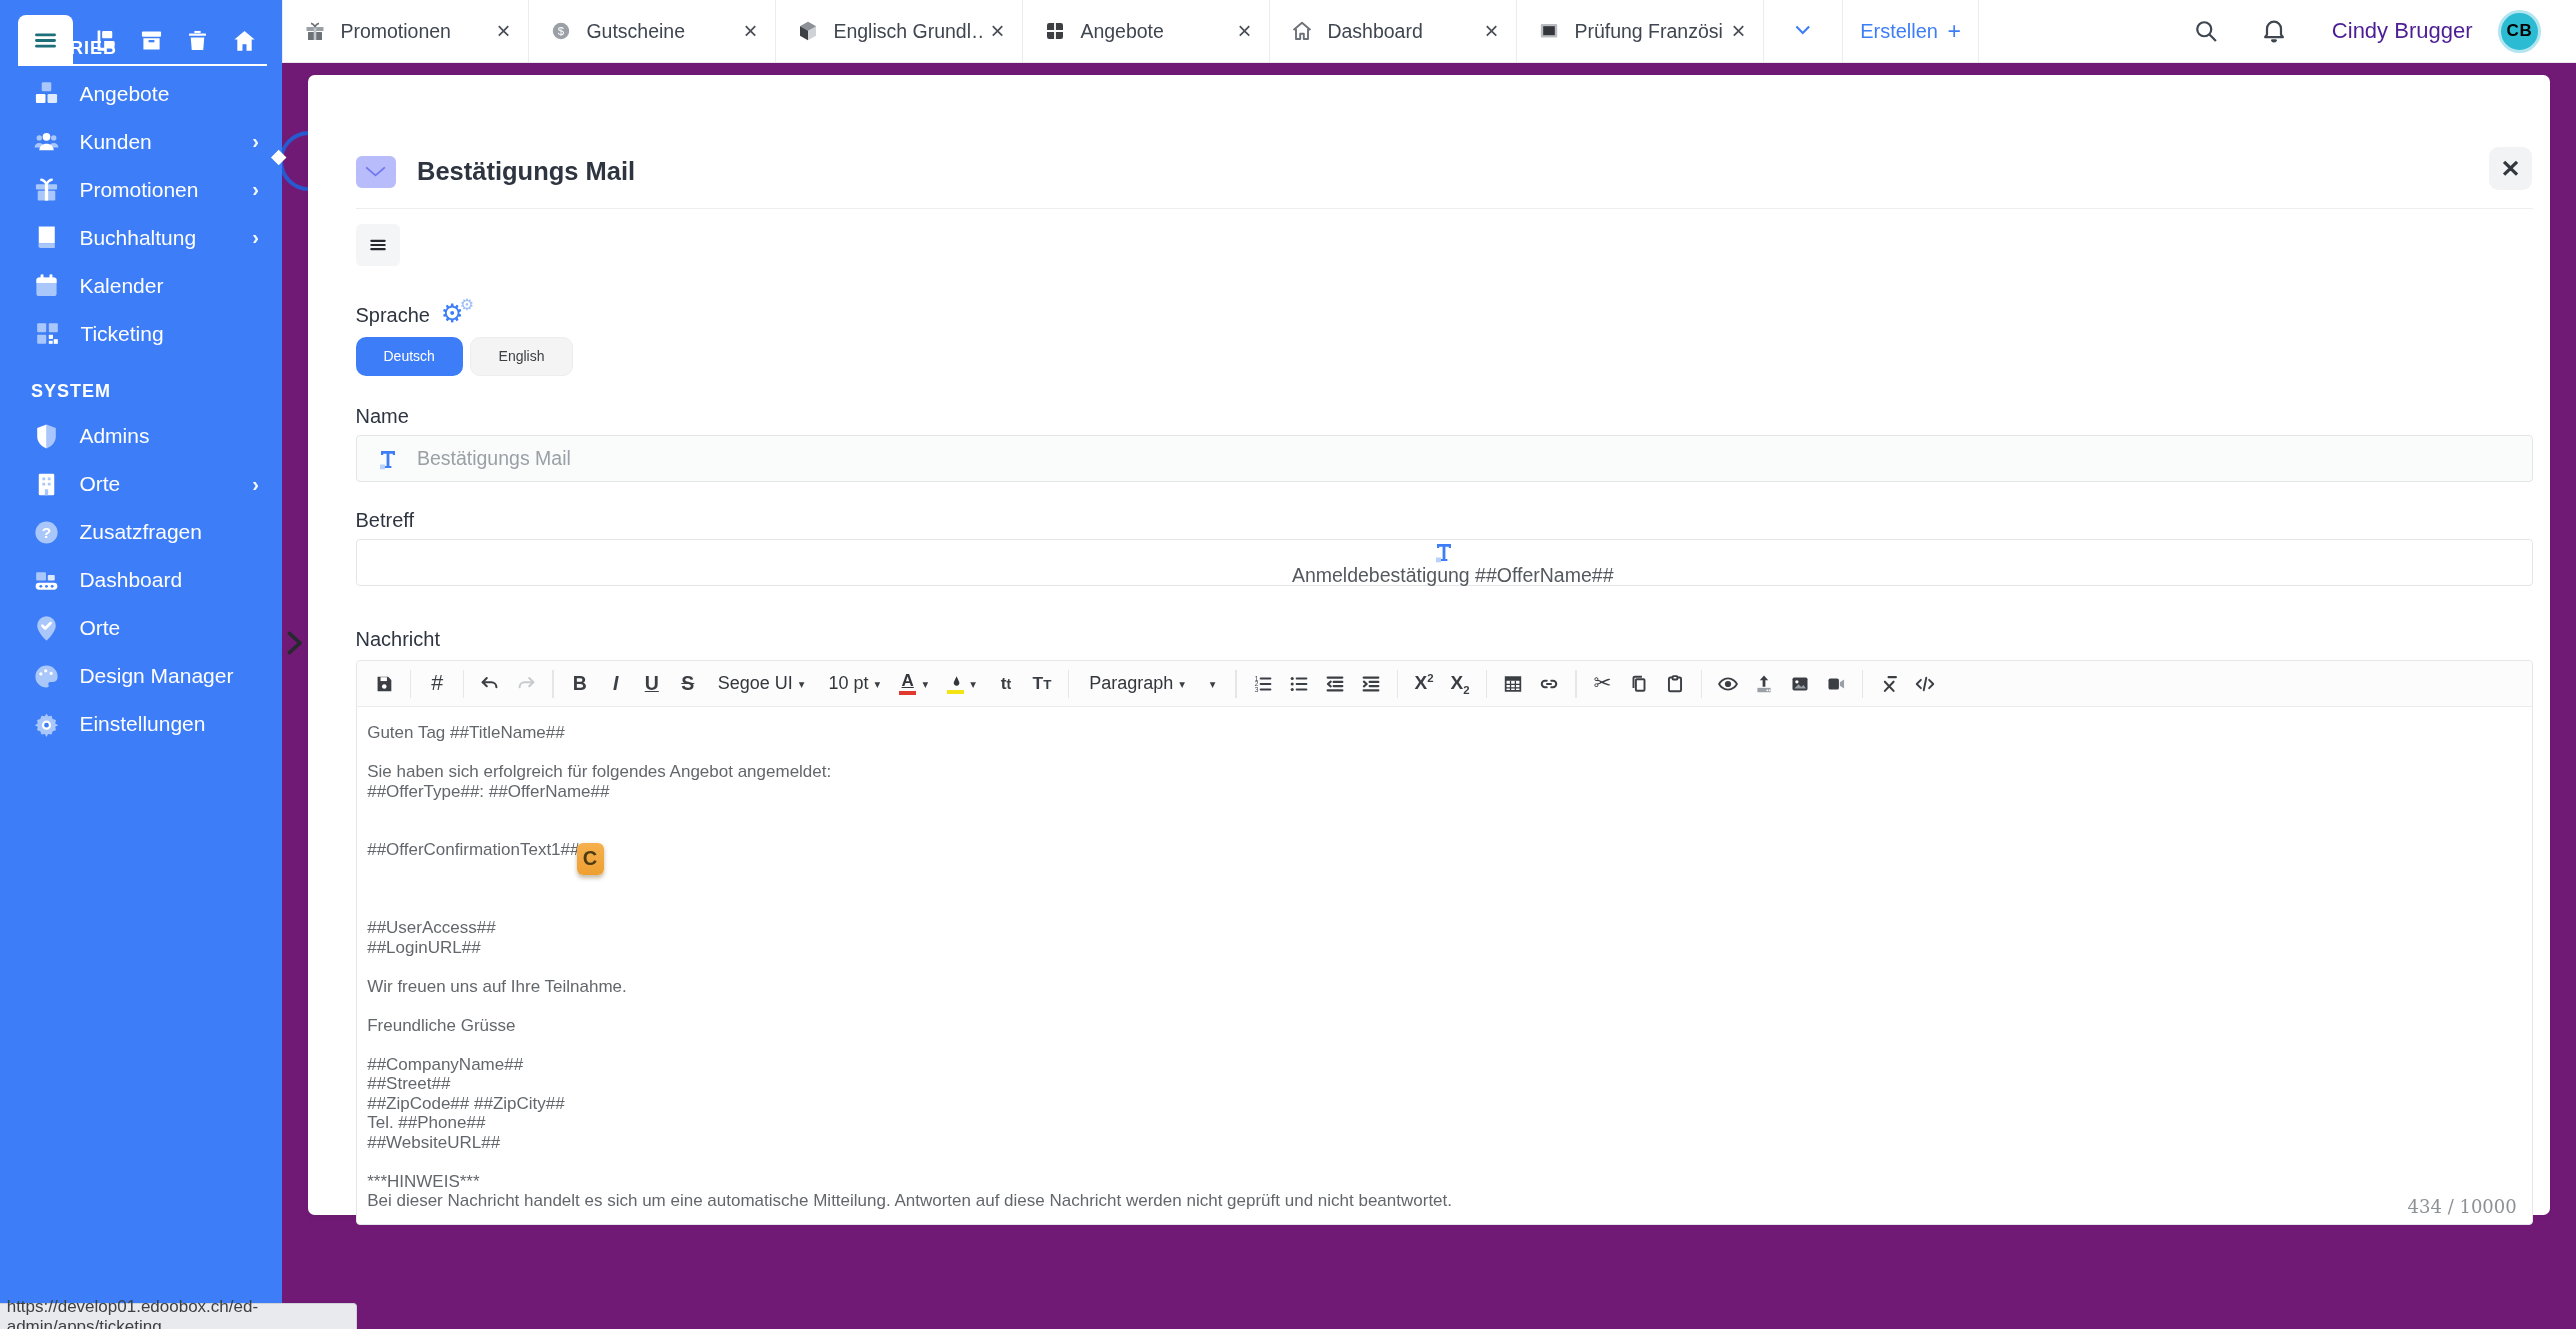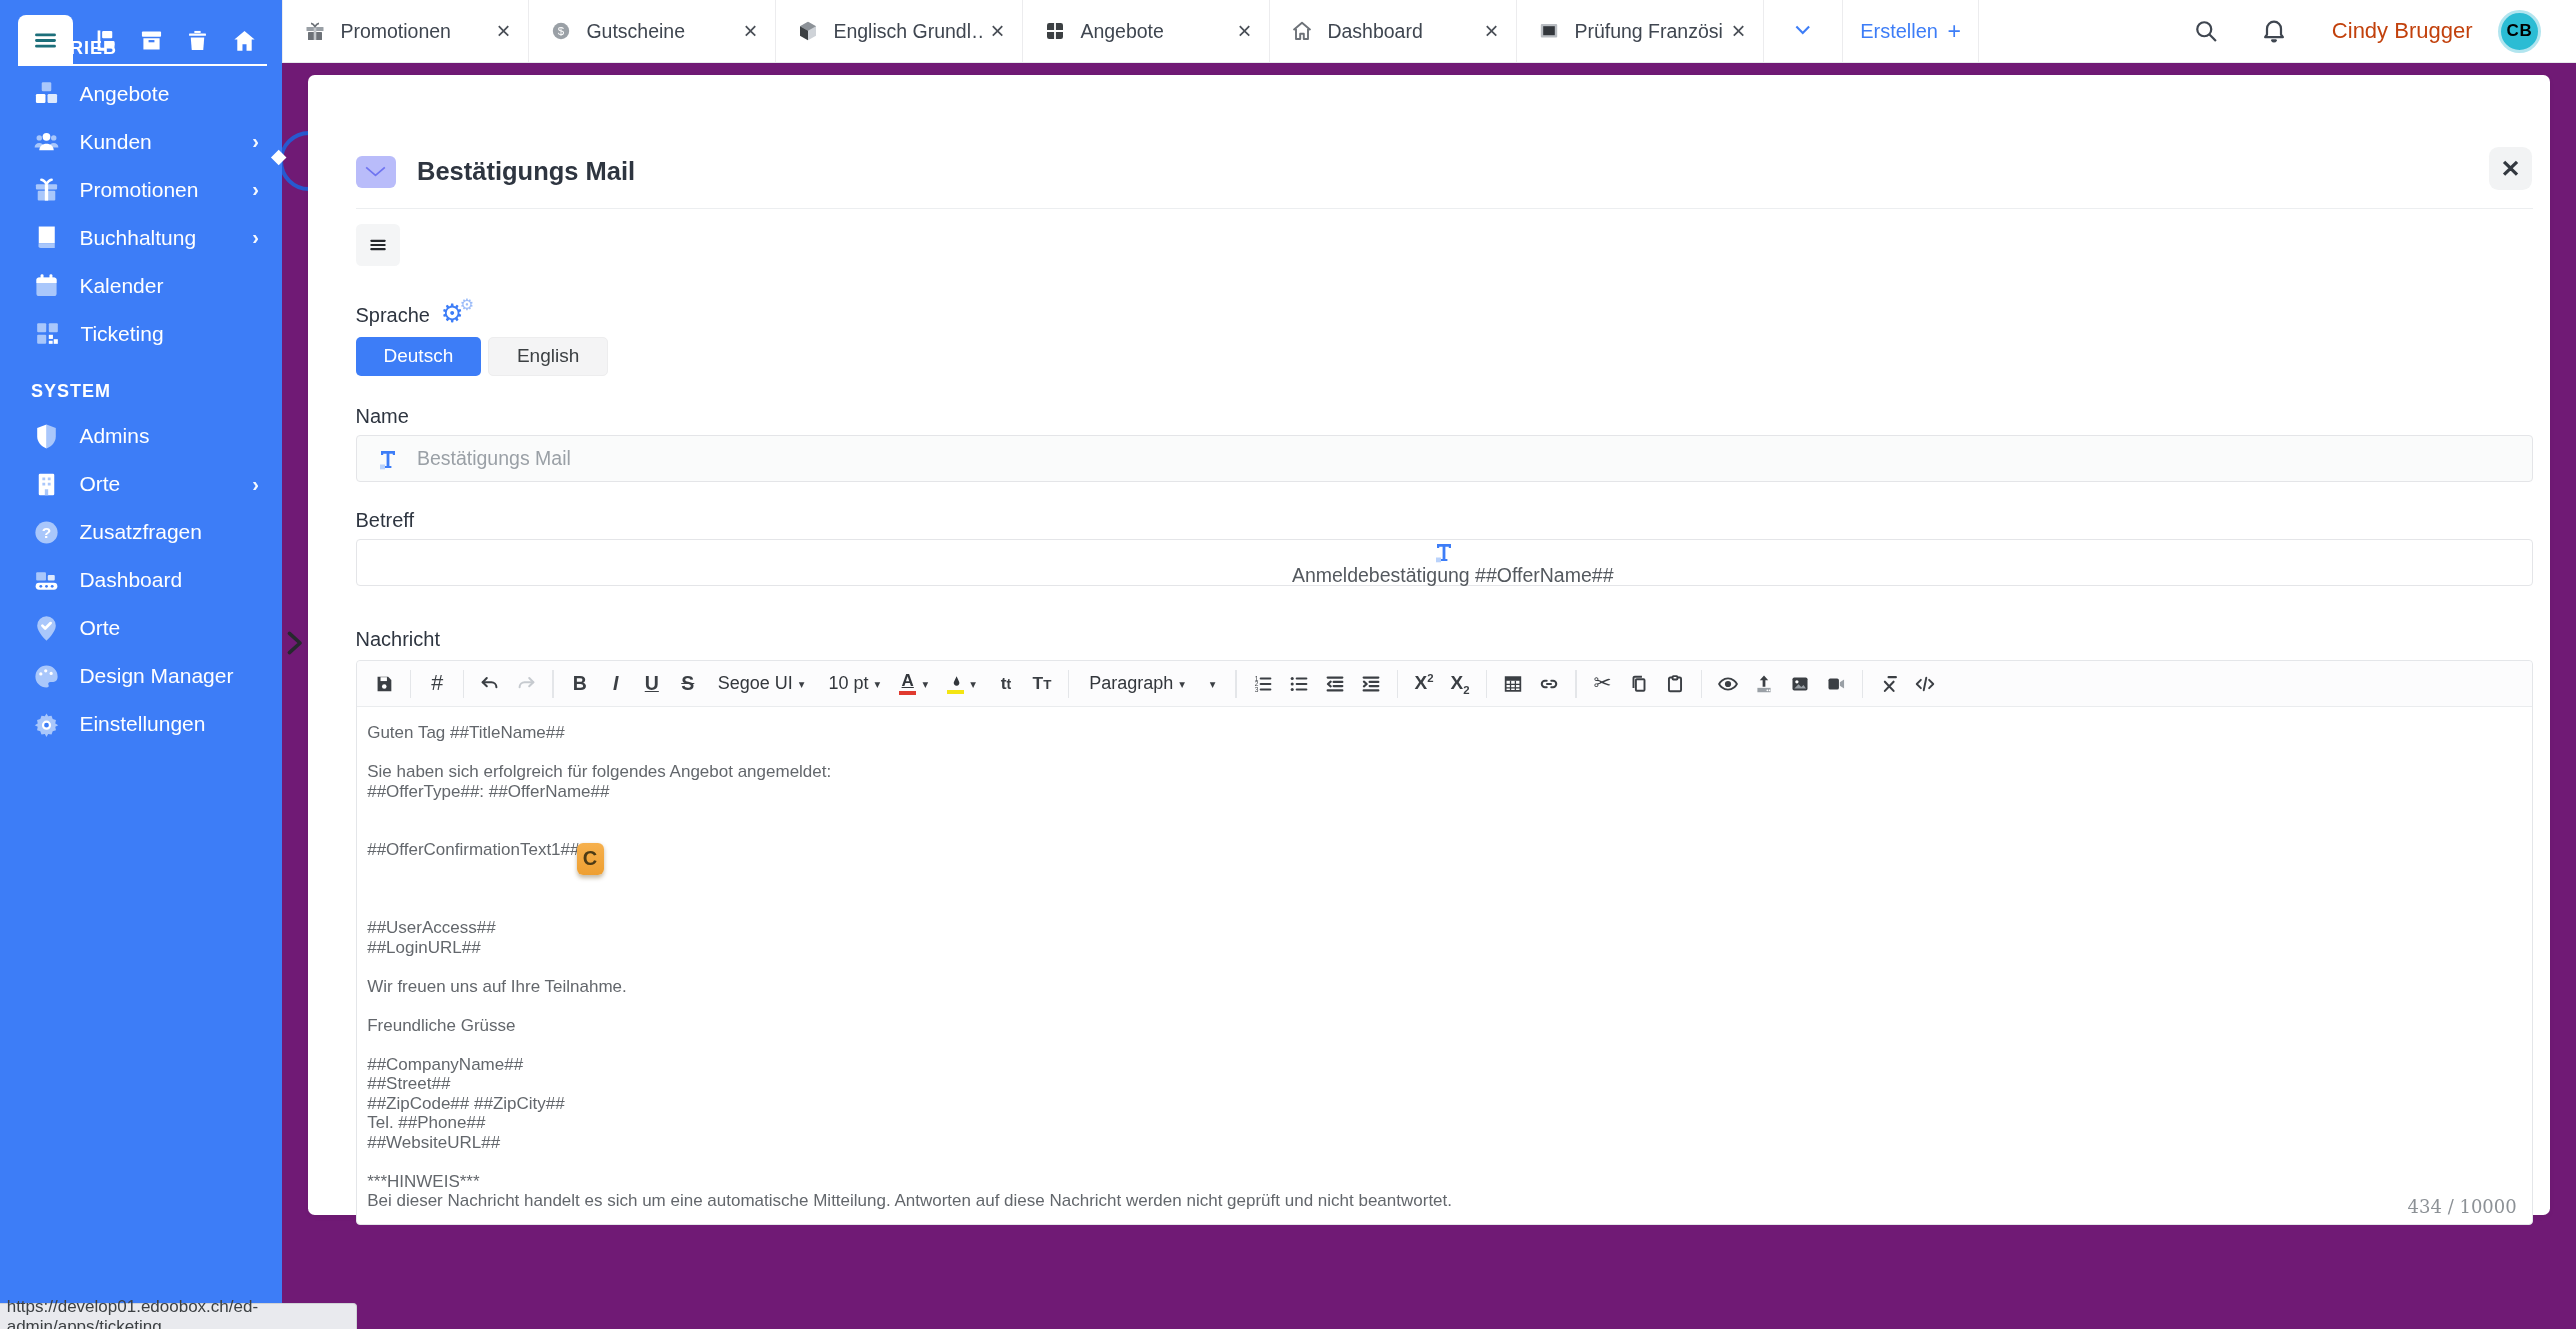--- a/index.html
+++ b/index.html
@@ -21,21 +21,21 @@
   .tab-more { width:79px; display:flex; align-items:center; justify-content:center;
               border-right:1.3px solid #ececee; }
   .tab-more svg { width:25.5px; height:25.5px; }
   .tab-create { width:136px; display:flex; align-items:center; justify-content:center;
                 gap:9.4px; border-right:1.3px solid #ececee; color:#3d7df7;
                 font-size:20px; font-weight:500; }
   .tab-create .plus { font-size:23px; font-weight:400; }
   .topbar-right { margin-left:auto; display:flex; align-items:center; padding-right:35px; }
   .top-ic { width:28px; height:28px; color:#3f4650; margin-left:40px; }
   .top-ic svg { width:28px; height:28px; }
-  .user-name { font-size:22px; color:#c2410c; font-weight:500; margin:0 25.5px 0 44px; }
+  .user-name { font-size:22px; color:#4c1d95; font-weight:500; margin:0 25.5px 0 44px; }
   .avatar { width:43px; height:43px; border-radius:50%; background:#2bbcd4;
             border:3.4px solid #b2e5ef; color:#000000; font-size:17px; font-weight:700;
             display:flex; align-items:center; justify-content:center; letter-spacing:0.7px; }
 
   
   .sidebar { position:absolute; left:0; top:0; width:282px; height:1330px;
              background:#3d7df7; z-index:6; }
   .side-top { position:absolute; left:18px; right:14.8px; top:16px; height:50px;
               display:flex; align-items:center; border-bottom:2px solid #fff; }
   .side-top-active { width:55px; height:50px; background:#fff; border-radius:8px 8px 0 0;
@@ -87,21 +87,21 @@
               display:flex; align-items:center; justify-content:center; color:#25282c;
               font-size:23px; cursor:pointer; }
 
   .lang-row { margin-top:36px; display:flex; align-items:center; gap:10.7px; }
   .field-label { font-size:20px; color:#2e3540; font-weight:500; }
   .gear-pair { position:relative; width:35px; height:27px; }
   .gear-pair .g1 { position:absolute; left:0; top:-4px; font-size:25.5px; color:#3d7df7; }
   .gear-pair .g2 { position:absolute; left:19px; top:-6.7px; font-size:16px; color:#9cbcf9; }
 
   .lang-toggle { margin-top:8px; display:flex; gap:6.7px; }
-  .lang-btn { height:39px; border-radius:5px; font-size:19px; display:flex;
+  .lang-btn { height:39px; border-radius:10px; font-size:14px; display:flex;
               align-items:center; justify-content:center; padding:0 28px; cursor:pointer; }
   .lang-btn.active { background:#3d7df7; color:#fff; }
   .lang-btn.inactive { background:#f4f4f5; color:#3c4043; border:0.7px solid #ededee; }
 
   .f-name { margin-top:29.5px; }
   .f-subject { margin-top:27px; }
   .t-input { margin-top:6.7px; height:47px; border:1.3px solid #e4e5e8; border-radius:4px;
              display:flex; align-items:center; padding:0 19px; }
   .t-input.gray { background:#fafbfb; }
   .t-input.white { background:#fff;flex-direction:column; }

